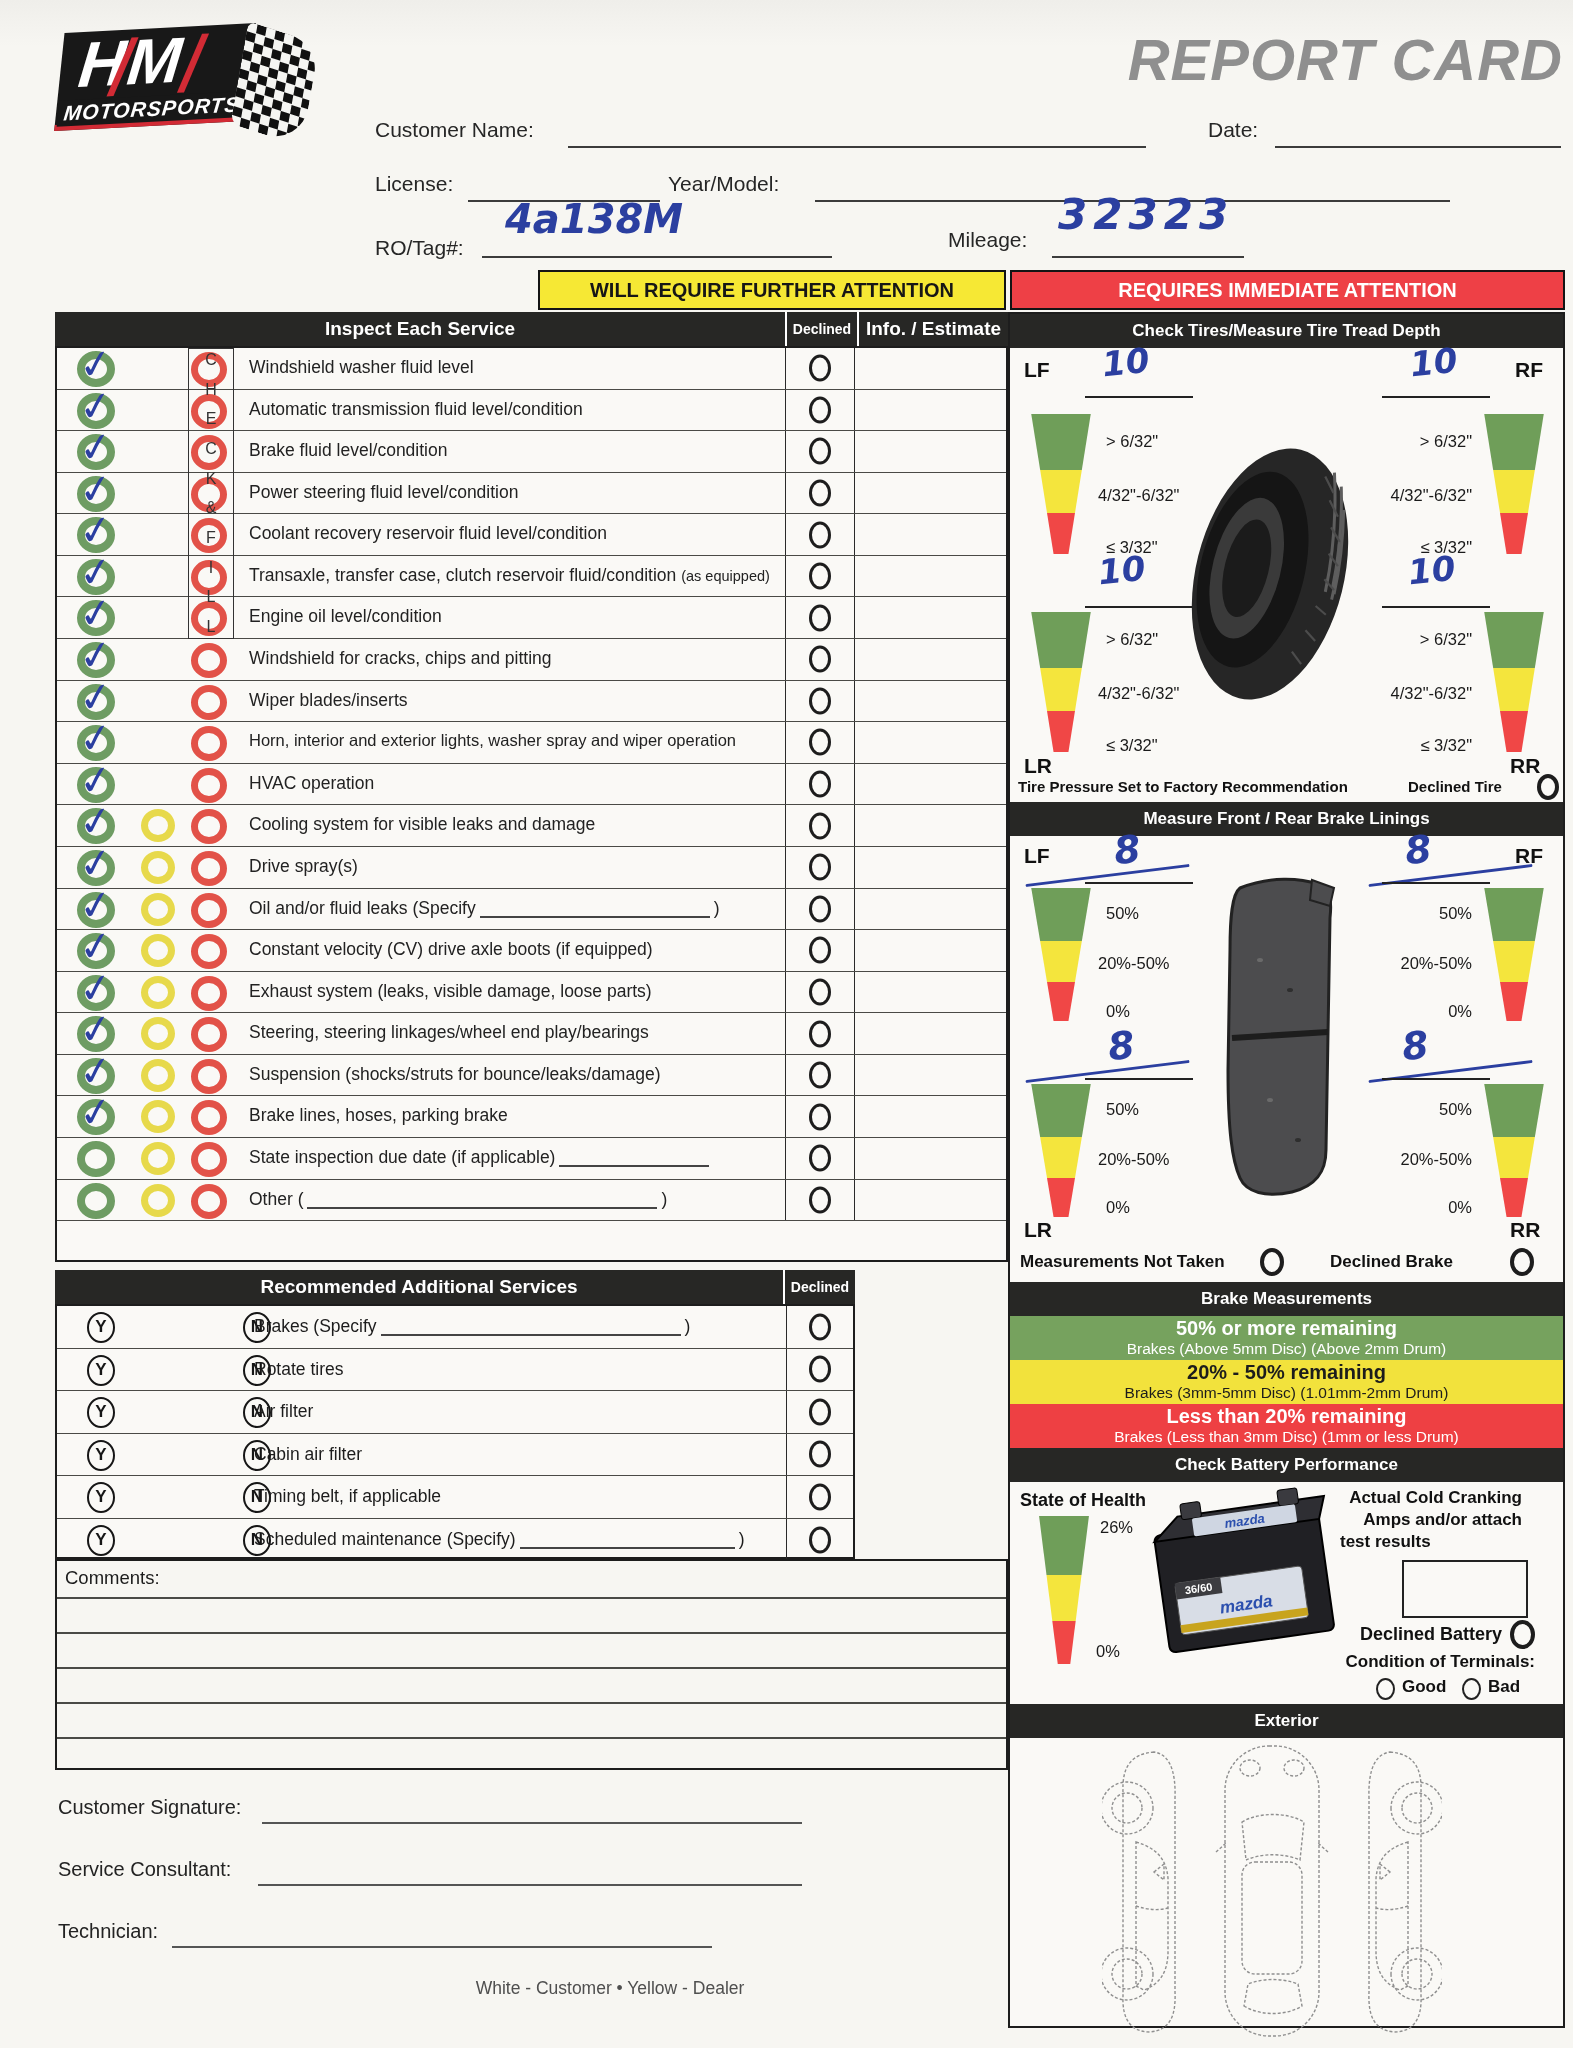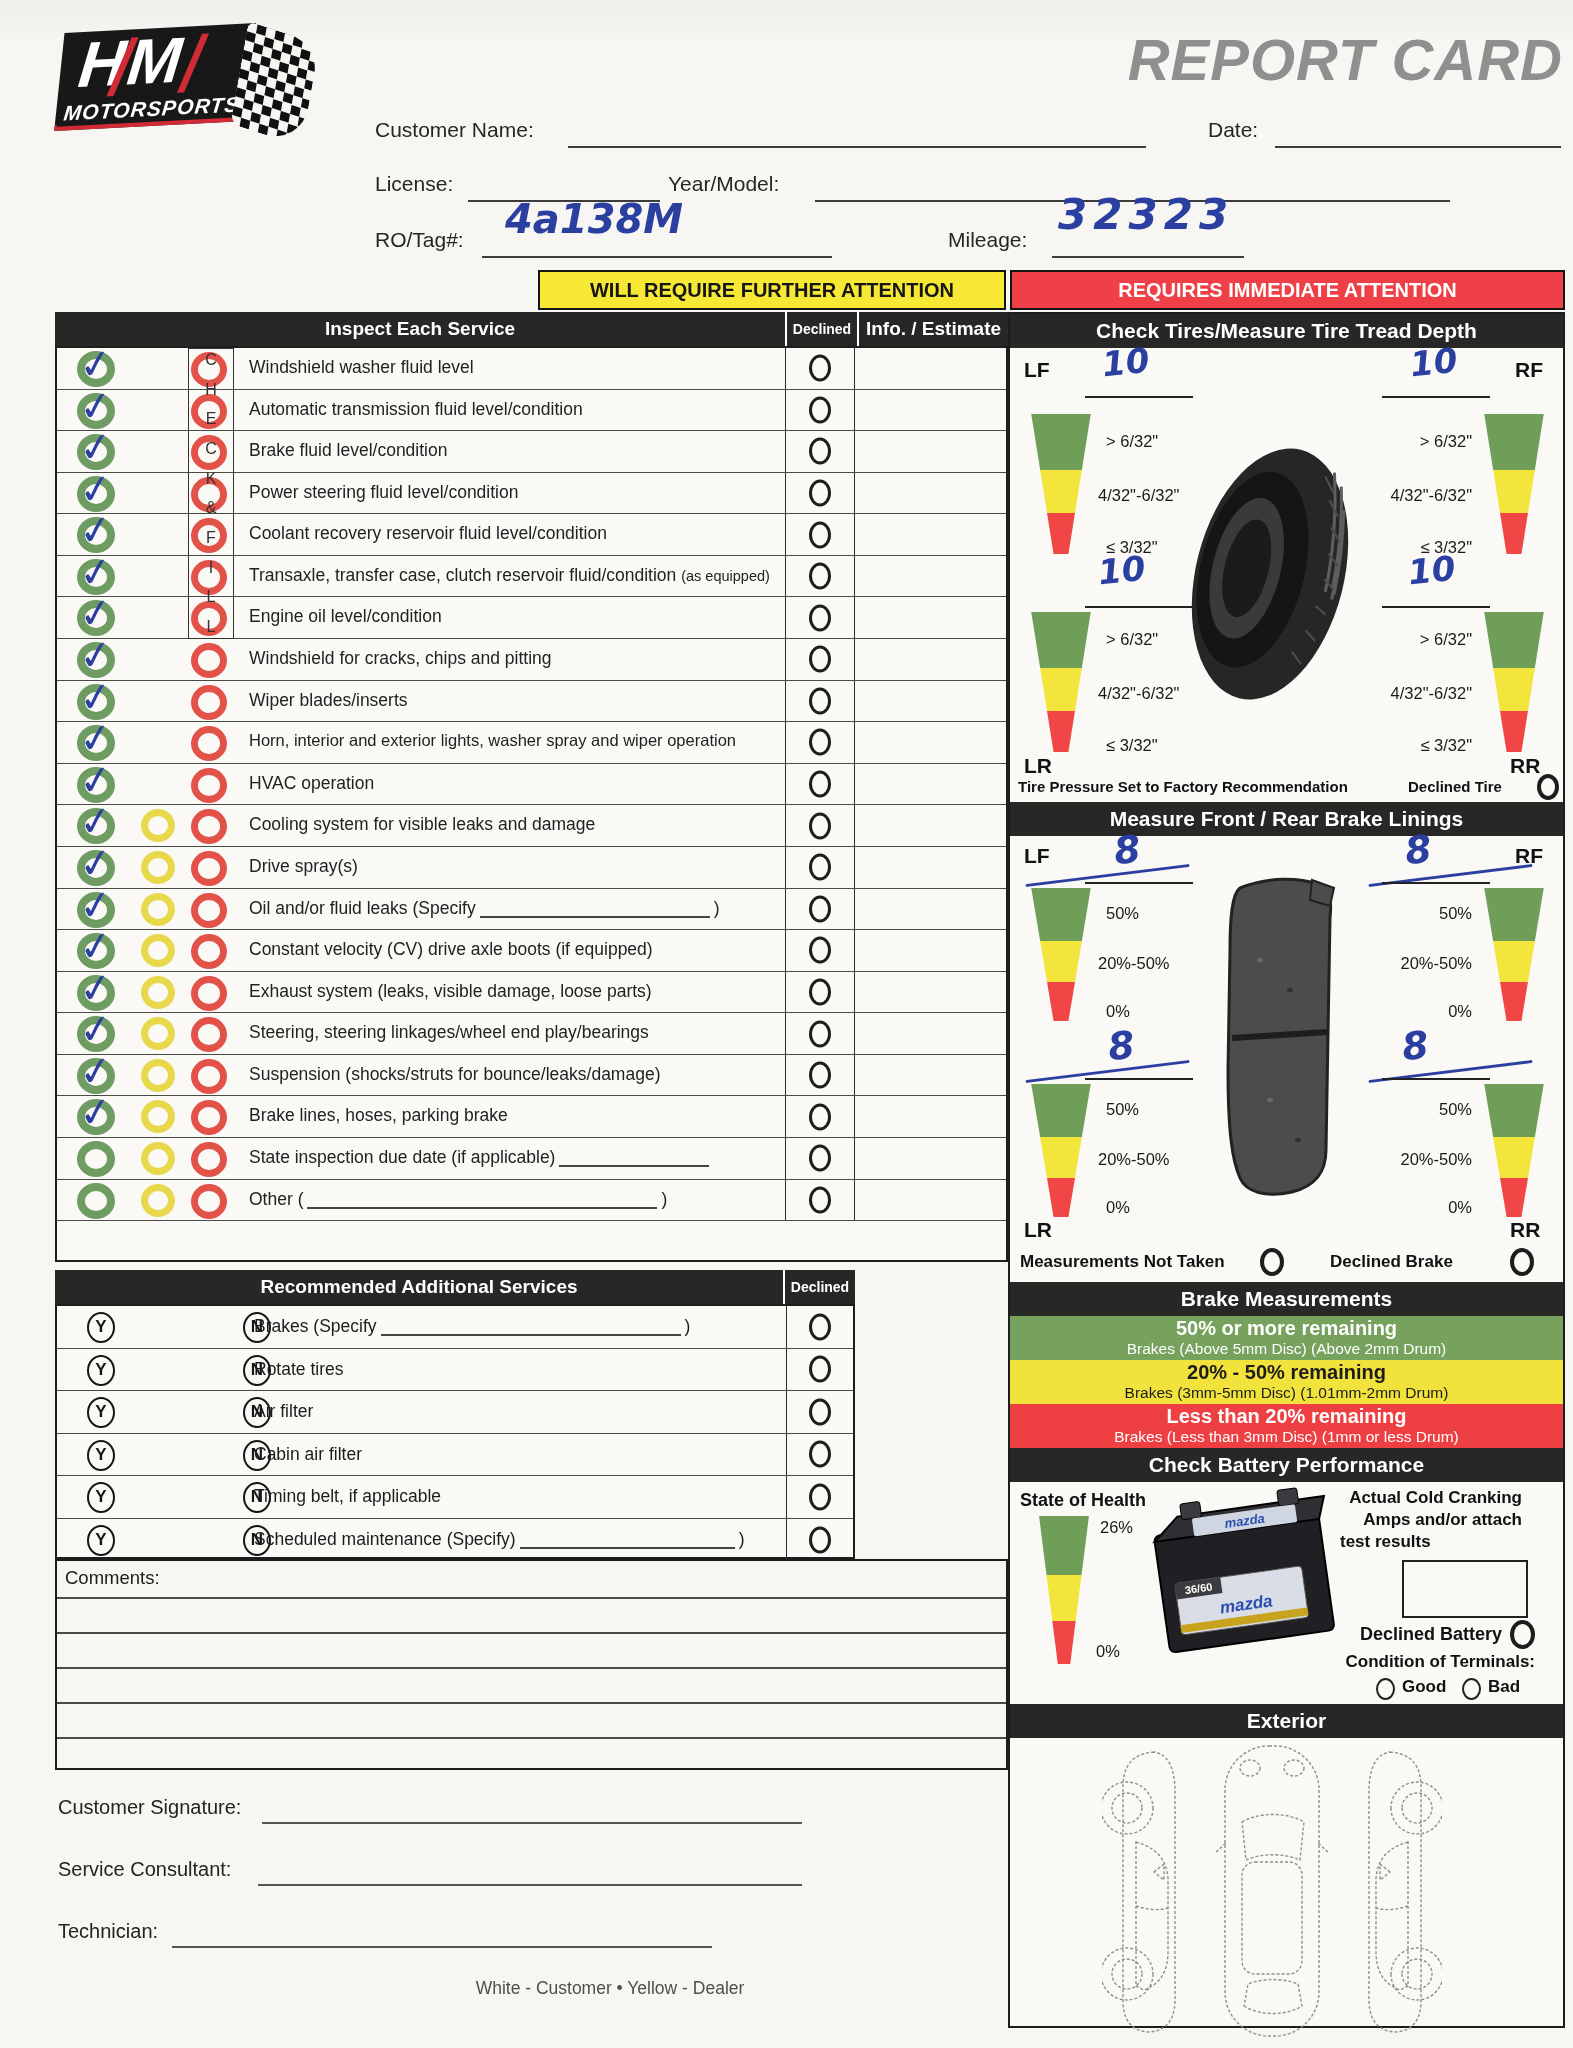--- a/index.html
+++ b/index.html
@@ -77,21 +77,21 @@
   .slbl{position:absolute;left:197px;top:10px;font-size:17.5px;white-space:nowrap;}
   .sdcol{width:66px;border-left:1.5px solid #2a2a2a;position:relative;}
   
   .cbox{left:55px;top:1559px;width:953px;height:211px;border:2px solid #1d1d1d;box-sizing:border-box;}
   .cbox .cl{position:absolute;left:0;width:100%;height:1.5px;background:#4a4a46;}
   .clab{position:absolute;left:8px;top:6px;font-size:18.5px;}
   
   .rpanel{left:1008px;top:312px;width:557px;height:1716px;border:2px solid #1d1d1d;box-sizing:border-box;
           background:#faf9f6;}
   .rhead{position:absolute;left:0;width:100%;height:34px;background:#272725;color:#fff;font-weight:bold;
-         font-size:21px;display:flex;align-items:center;justify-content:center;}
+         font-size:17px;display:flex;align-items:center;justify-content:center;}
   .corner{position:absolute;font-size:21px;font-weight:bold;color:#111;}
   .gauge{position:absolute;width:62px;}
   .gtri{width:100%;height:100%;clip-path:polygon(2% 0,98% 0,62% 100%,38% 100%);display:flex;flex-direction:column;}
   .gtri .s1{background:#6f9e59;height:40%;}
   .gtri .s2{background:#f4e53d;height:31%;}
   .gtri .s3{background:#f04746;height:29%;}
   .glab{position:absolute;font-size:16.5px;color:#1a1a1a;white-space:nowrap;}
   .uline{position:absolute;height:2px;background:#222;}
   .hv{position:absolute;font-size:34px;transform:rotate(-6deg);}
   .swoosh{position:absolute;height:3px;background:#2b3fa0;border-radius:2px;transform:rotate(-7deg);}
@@ -129,21 +129,21 @@
   <div class="abs flabel" style="left:375px;top:118px">Customer Name:</div>
   <div class="abs fline" style="left:568px;top:146px;width:578px"></div>
   <div class="abs flabel" style="left:1208px;top:118px">Date:</div>
   <div class="abs fline" style="left:1275px;top:146px;width:286px"></div>
 
   <div class="abs flabel" style="left:375px;top:172px">License:</div>
   <div class="abs fline" style="left:468px;top:200px;width:192px"></div>
   <div class="abs flabel" style="left:668px;top:172px">Year/Model:</div>
   <div class="abs fline" style="left:815px;top:200px;width:635px"></div>
 
-  <div class="abs flabel" style="left:375px;top:228px">RO/Tag#:</div>
+  <div class="abs flabel" style="left:375px;top:236px">RO/Tag#:</div>
   <div class="abs fline" style="left:482px;top:256px;width:350px"></div>
   <div class="abs hand" style="left:505px;top:196px;font-size:40px">4a138M</div>
   <div class="abs flabel" style="left:948px;top:228px">Mileage:</div>
   <div class="abs fline" style="left:1052px;top:256px;width:192px"></div>
   <div class="abs hand" style="left:1058px;top:190px;font-size:42px;letter-spacing:6px">32323</div>
 
   <div class="abs banner b-red" style="left:1010px;top:270px;width:555px">REQUIRES IMMEDIATE ATTENTION</div>
   <div class="abs banner b-yellow" style="left:538px;top:270px;width:468px">WILL REQUIRE FURTHER ATTENTION</div>
 
   <div class="abs hstrip" style="left:55px;top:312px;width:953px">

